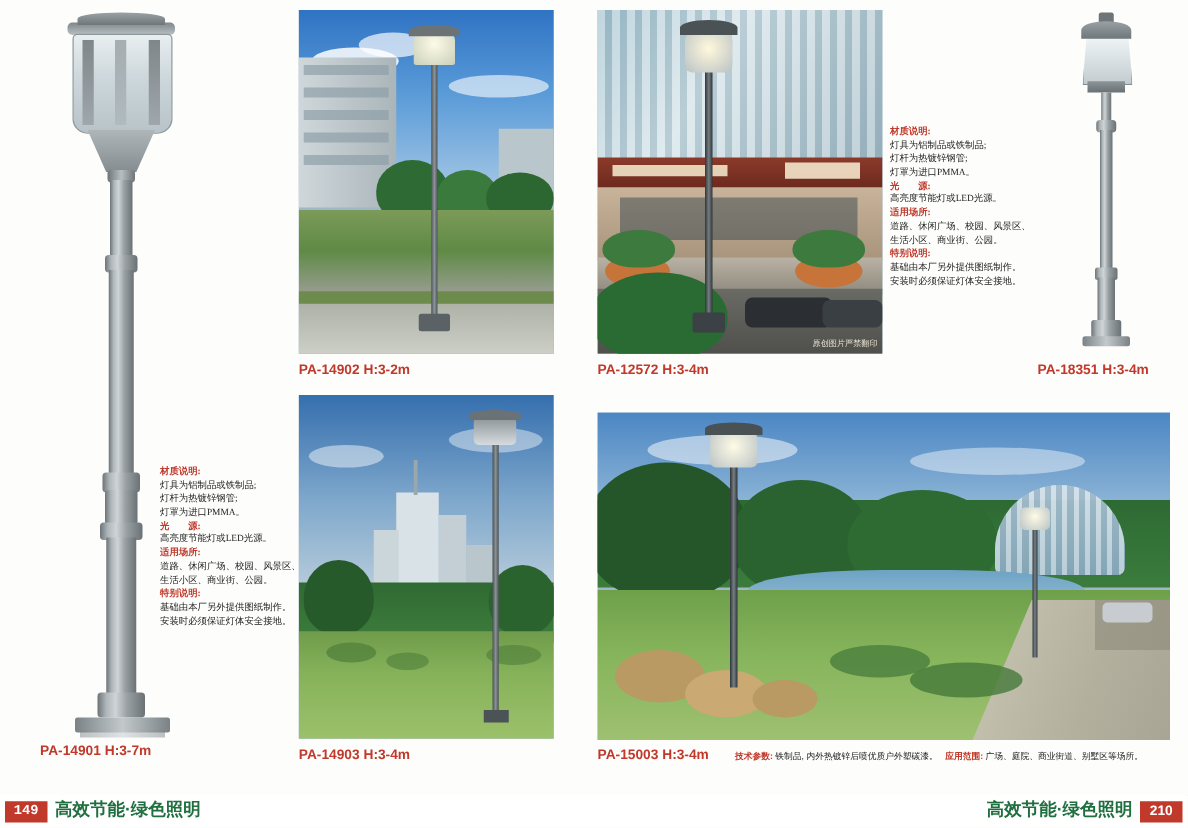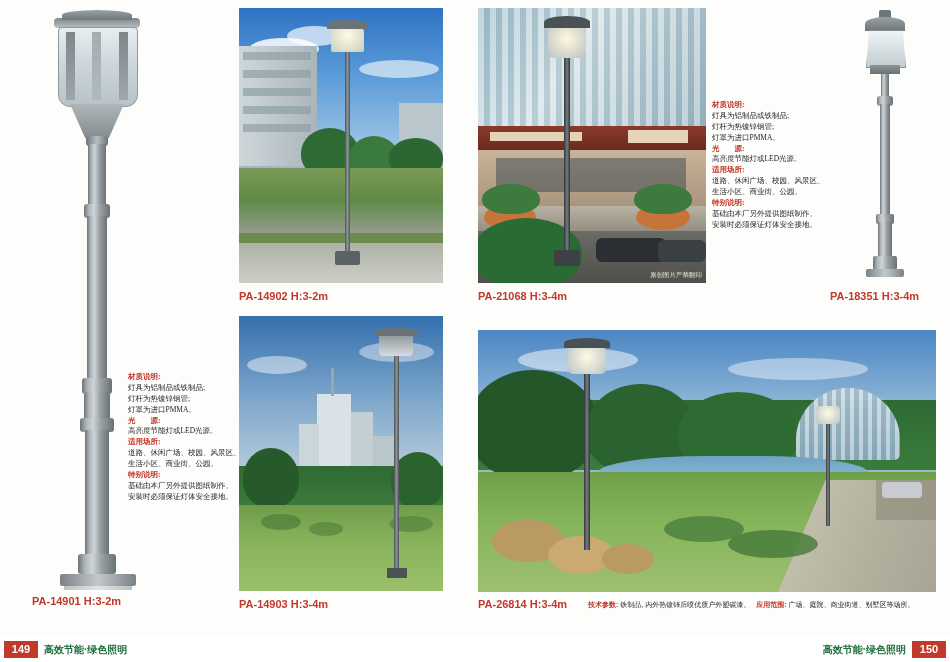--- a/index.html
+++ b/index.html
@@ -25,21 +25,21 @@
   .spec{position:absolute;font-size:7.5px;line-height:1.45;color:#222;width:150px;font-family:Liberation Serif, serif;}
   .spec .t{color:#c0392b;font-weight:bold;}
   .spec .l{display:block;white-space:nowrap;}
 
   
   .footer-bar{position:absolute;bottom:0;left:0;width:950px;height:26px;background:#fff;}
   .pg{
     position:absolute;bottom:4px;width:34px;height:17px;background:#c0392b;color:#fff;
     font-size:11px;font-weight:bold;text-align:center;line-height:17px;
   }
-  .pgtext{position:absolute;bottom:5px;font-size:10px;color:#1f6f3f;font-weight:bold;}
+  .pgtext{position:absolute;bottom:5px;font-size:14px;color:#1f6f3f;font-weight:bold;}
   .footline{position:absolute;left:0;width:950px;height:1px;background:#d6d6d6;bottom:25px;}
 
   
   .lamp-wrap{position:absolute;}
   .post{position:absolute;background:linear-gradient(to right,#6d7478 0%,#aeb5b8 18%,#cfd4d6 38%,#9aa1a5 62%,#6b7276 100%);}
   .base-plate{position:absolute;background:linear-gradient(to right,#7b8286,#c3c9cb,#7b8286);}
 
   
   .sky{position:absolute;left:0;right:0;top:0;}
   .ground{position:absolute;left:0;right:0;bottom:0;}
@@ -73,21 +73,21 @@
     <div class="post" style="left:64px;top:370px;width:30px;height:16px;border-radius:3px;"></div>
     <div class="post" style="left:66px;top:384px;width:26px;height:28px;border-radius:3px;"></div>
     <div class="post" style="left:62px;top:410px;width:34px;height:14px;border-radius:3px;"></div>
     <div class="post" style="left:67px;top:422px;width:24px;height:126px;"></div>
     <div class="post" style="left:60px;top:546px;width:38px;height:20px;border-radius:3px;"></div>
     <div class="base-plate" style="left:42px;top:566px;width:76px;height:12px;border-radius:2px;"></div>
     <div class="base-plate" style="left:46px;top:576px;width:68px;height:6px;opacity:.5;"></div>
   </div>
 
   <div class="caption" style="left:32px;top:595px;">
-    <span>PA-14901 H:3-2m</span>
+    <span>PA-14901 H:3-7m</span>
   </div>
 
   <div class="spec" style="left:128px;top:372px;">
     <span class="l t">材质说明:</span>
     <span class="l">灯具为铝制品或铁制品;</span>
     <span class="l">灯杆为热镀锌钢管;</span>
     <span class="l">灯罩为进口PMMA。</span>
     <span class="l t">光　　源:</span>
     <span class="l">高亮度节能灯或LED光源。</span>
     <span class="l t">适用场所:</span>
@@ -181,21 +181,21 @@
     <div class="rect" style="left:180px;top:232px;width:48px;height:22px;border-radius:6px;background:#3a3f44;"></div>
 
     <div class="pole" style="left:86px;top:48px;width:6px;height:200px;background:linear-gradient(to right,#2f3538,#757d81,#2f3538);"></div>
     <div class="rect" style="left:70px;top:18px;width:38px;height:32px;border-radius:6px;background:radial-gradient(circle at 50% 40%,#fff8dc,#b9c2c4);"></div>
     <div class="rect" style="left:66px;top:8px;width:46px;height:12px;border-radius:50% 50% 0 0;background:#4b5256;"></div>
     <div class="rect" style="left:76px;top:242px;width:26px;height:16px;background:#3b4145;border-radius:2px;"></div>
 
     <div style="position:absolute;right:4px;bottom:3px;font-size:6.5px;color:#e8e2d2;">原创图片严禁翻印</div>
   </div>
   <div class="caption" style="left:478px;top:290px;">
-    <span>PA-21068 H:3-4m</span>
+    <span>PA-12572 H:3-4m</span>
   </div>
 
   <div class="spec" style="left:712px;top:100px;">
     <span class="l t">材质说明:</span>
     <span class="l">灯具为铝制品或铁制品;</span>
     <span class="l">灯杆为热镀锌钢管;</span>
     <span class="l">灯罩为进口PMMA。</span>
     <span class="l t">光　　源:</span>
     <span class="l">高亮度节能灯或LED光源。</span>
     <span class="l t">适用场所:</span>
@@ -250,30 +250,30 @@
     <div class="blob" style="left:186px;top:186px;width:80px;height:26px;background:#4e8240;opacity:.85;"></div>
     <div class="blob" style="left:250px;top:200px;width:90px;height:28px;background:#45793a;opacity:.8;"></div>
 
     <div class="pole" style="left:106px;top:42px;width:6px;height:178px;background:linear-gradient(to right,#2e3437,#787f83,#2e3437);"></div>
     <div class="rect" style="left:90px;top:16px;width:38px;height:28px;border-radius:5px;background:radial-gradient(circle at 50% 40%,#fffbe6,#b8c2c4);"></div>
     <div class="rect" style="left:86px;top:8px;width:46px;height:10px;border-radius:50% 50% 0 0;background:#4a5155;"></div>
     <div class="pole" style="left:348px;top:92px;width:4px;height:104px;background:linear-gradient(to right,#343b3e,#7b8287,#343b3e);"></div>
     <div class="rect" style="left:338px;top:76px;width:24px;height:18px;border-radius:4px;background:radial-gradient(circle at 50% 40%,#fffbe6,#b8c2c4);"></div>
   </div>
   <div class="caption" style="left:478px;top:598px;">
-    <span>PA-26814 H:3-4m</span>
+    <span>PA-15003 H:3-4m</span>
   </div>
 
   <div style="position:absolute;left:588px;top:600px;font-size:7px;white-space:nowrap;">
     <span style="color:#c0392b;font-weight:bold;">技术参数:</span>
     <span style="color:#222;">铁制品, 内外热镀锌后喷优质户外塑碳漆。</span>
     <span style="color:#c0392b;font-weight:bold;margin-left:4px;">应用范围:</span>
     <span style="color:#222;">广场、庭院、商业街道、别墅区等场所。</span>
   </div>
 
   <div class="footline"></div>
   <div class="footer-bar"></div>
-  <div class="pg" style="left:4px;">149</div>
+  <div class="pg" style="left:4px;font-family:Liberation Mono, monospace;">149</div>
   <div class="pgtext" style="left:44px;">高效节能·绿色照明</div>
-  <div class="pg" style="right:4px;">150</div>
+  <div class="pg" style="right:4px;">210</div>
   <div class="pgtext" style="right:44px;">高效节能·绿色照明</div>
 
 </div>
 
 </body></html>

